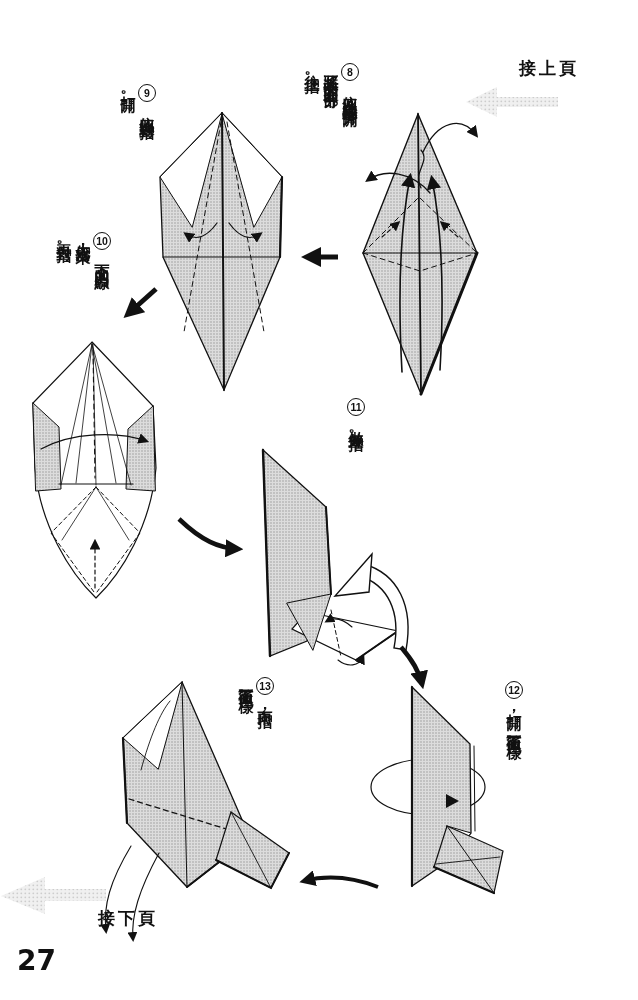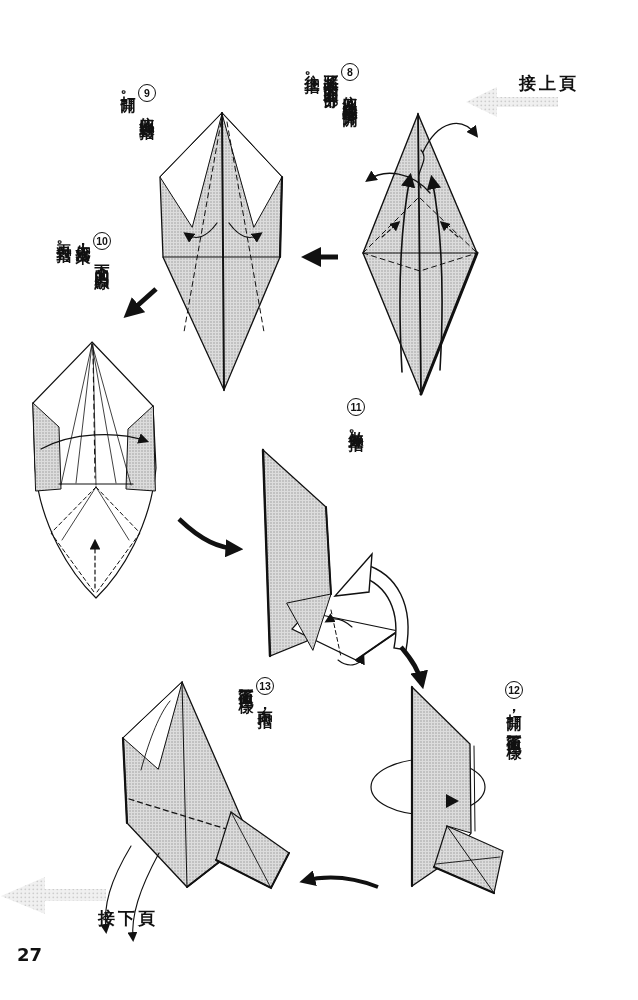--- a/index.html
+++ b/index.html
@@ -21,21 +21,21 @@
   .badge{
     display:inline-block;writing-mode:horizontal-tb;text-orientation:mixed;
     width:16px;height:16px;border:1.6px solid #111;border-radius:50%;
     font-size:10.5px;line-height:16px;font-weight:700;text-align:center;
     letter-spacing:0;margin-bottom:3px;background:#fff;
   }
   .navlabel{
     position:absolute;font-size:17px;font-weight:700;letter-spacing:3px;color:#111;
   }
   .pagenum{
-    position:absolute;left:17px;top:944px;font-size:18px;font-weight:800;
+    position:absolute;left:17px;top:944px;font-size:28px;font-weight:800;
     font-family:"DejaVu Sans","Liberation Sans",sans-serif;color:#111;
   }
 </style>
 </head>
 <body>
 
 <svg width="638" height="1000" viewBox="0 0 638 1000">
   <defs>
     <pattern id="ht" width="3" height="3" patternUnits="userSpaceOnUse">
       <rect width="3" height="3" fill="#dcdcdc"></rect>
@@ -147,21 +147,21 @@
     <path d="M129,799 L249,836" stroke-width="1.3" stroke-dasharray="5 4"></path>
     <path d="M141,770 C150,737 160,713 170,701" stroke-width="0.9"></path>
     <path d="M231,812 L289,853 L271,888 L216,860 Z" fill="url(#ht)" stroke-width="1.2"></path>
     <path d="M231,812 L271,888" stroke-width="0.9"></path>
     <path d="M289,853 L271,888 L216,860" stroke-width="2"></path>
     <path d="M131,846 C110,881 103,906 106,931" stroke-width="1.1" marker-end="url(#at)"></path>
     <path d="M159,853 C139,890 131,916 133,939" stroke-width="1.1" marker-end="url(#at)"></path>
   </g>
 </svg>
 
-<div class="navlabel" style="left:519px;top:72px;text-align:center;">接上頁</div>
+<div class="navlabel" style="left:519px;top:57px;text-align:center;">接上頁</div>
 
 <div class="vtext" style="left:303px;top:63px;">
   <div class="col"><span class="badge">8</span><span>依凹凸線往兩旁打開，</span></div>
   <div class="col">將其中一面的下面部分</div>
   <div class="col">往上摺。</div>
 </div>
 
 <div class="vtext" style="left:119px;top:84px;">
   <div class="col"><span class="badge">9</span><span>依凹線對摺</span></div>
   <div class="col">打開。</div>

